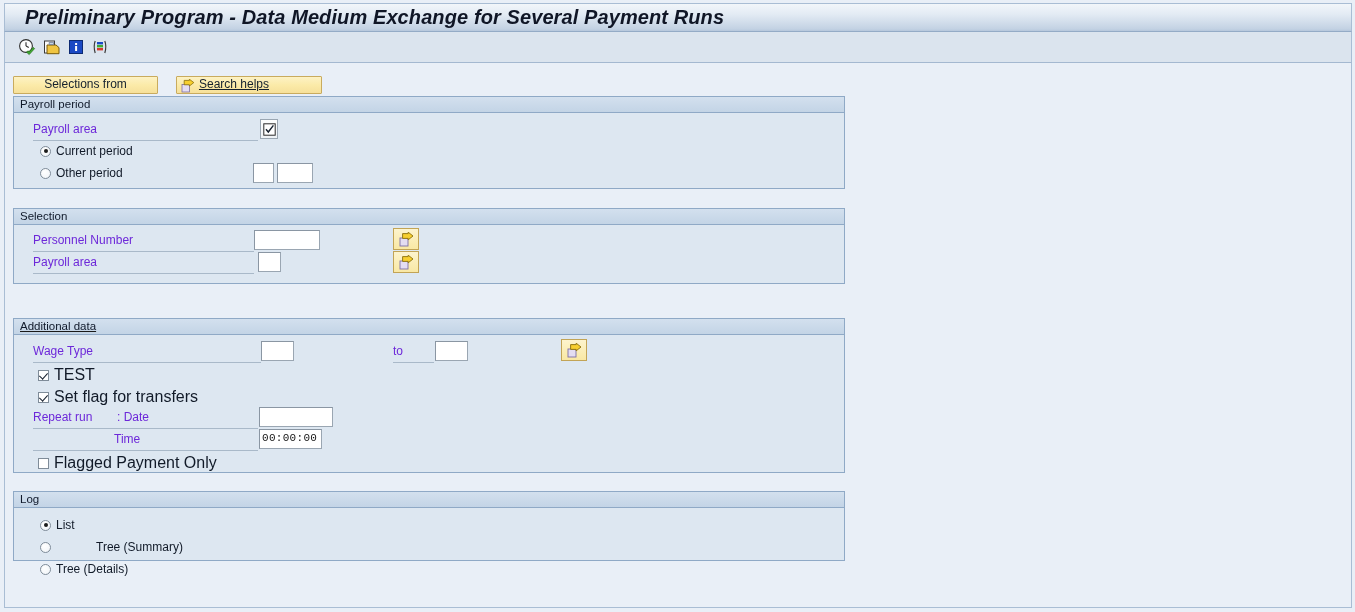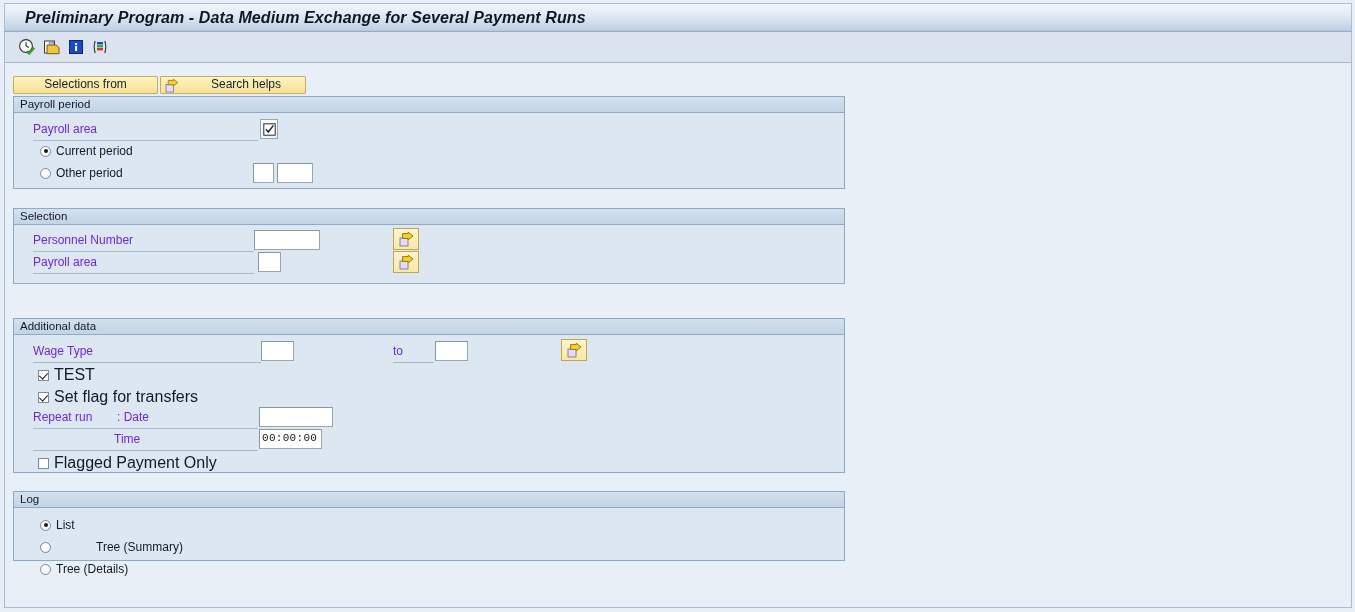--- a/index.html
+++ b/index.html
@@ -33,21 +33,21 @@
     width: 1348px; height: 29px;
     box-sizing: border-box;
     background: linear-gradient(to bottom, #f2f6fa 0%, #e3ebf4 38%, #c3d2e3 92%, #b6c7dc 100%);
     border: 1px solid #a9bdd4;
     border-bottom: 1px solid #94abc6;
     display: flex;
     align-items: center;
   }
   #title-text {
     padding-left: 20px;
-    font-size: 16px;
+    font-size: 20px;
     font-weight: bold;
     font-style: italic;
     color: #101626;
     letter-spacing: 0.1px;
     white-space: nowrap;
   }
 
   
   #toolbar {
     position: absolute;
@@ -103,21 +103,21 @@
     border-radius: 1px;
     font-size: 12px;
     color: #15212e;
     display: flex;
     align-items: flex-start;
     justify-content: center;
     cursor: pointer;
     white-space: nowrap;
   }
   #tab-selections-from { left: 8px;   top: 13px; width: 145px; }
-  #tab-search-helps    { left: 155px; top: 13px; width: 146px; justify-content: flex-end; padding-right: 24px; }
+  #tab-search-helps    { left: 171px; top: 13px; width: 146px; justify-content: flex-end; padding-right: 52px; text-decoration: underline; }
   #tab-search-helps .arrow-glyph {
     position: absolute;
     left: 4px; top: 2px;
     width: 14px; height: 14px;
   }
 
   
   .panel {
     position: absolute;
     left: 8px;
@@ -134,21 +134,21 @@
     font-size: 11.5px;
     color: #10192a;
     padding-left: 6px;
     line-height: 15px;
     white-space: nowrap;
   }
   .panel-body { position: relative; }
 
   #panel-payroll-period  { top: 33px;  height: 93px; }
   #panel-selection       { top: 145px; height: 76px; }
-  #panel-additional-data { top: 255px; height: 155px; }
+  #panel-additional-data { top: 255px; height: 155px; text-decoration: underline; }
   #panel-log            { top: 428px; height: 70px; }
 
   
   .f-label {
     position: absolute;
     font-size: 12px;
     color: #6d28d9;
     white-space: nowrap;
   }
   .f-underline {

